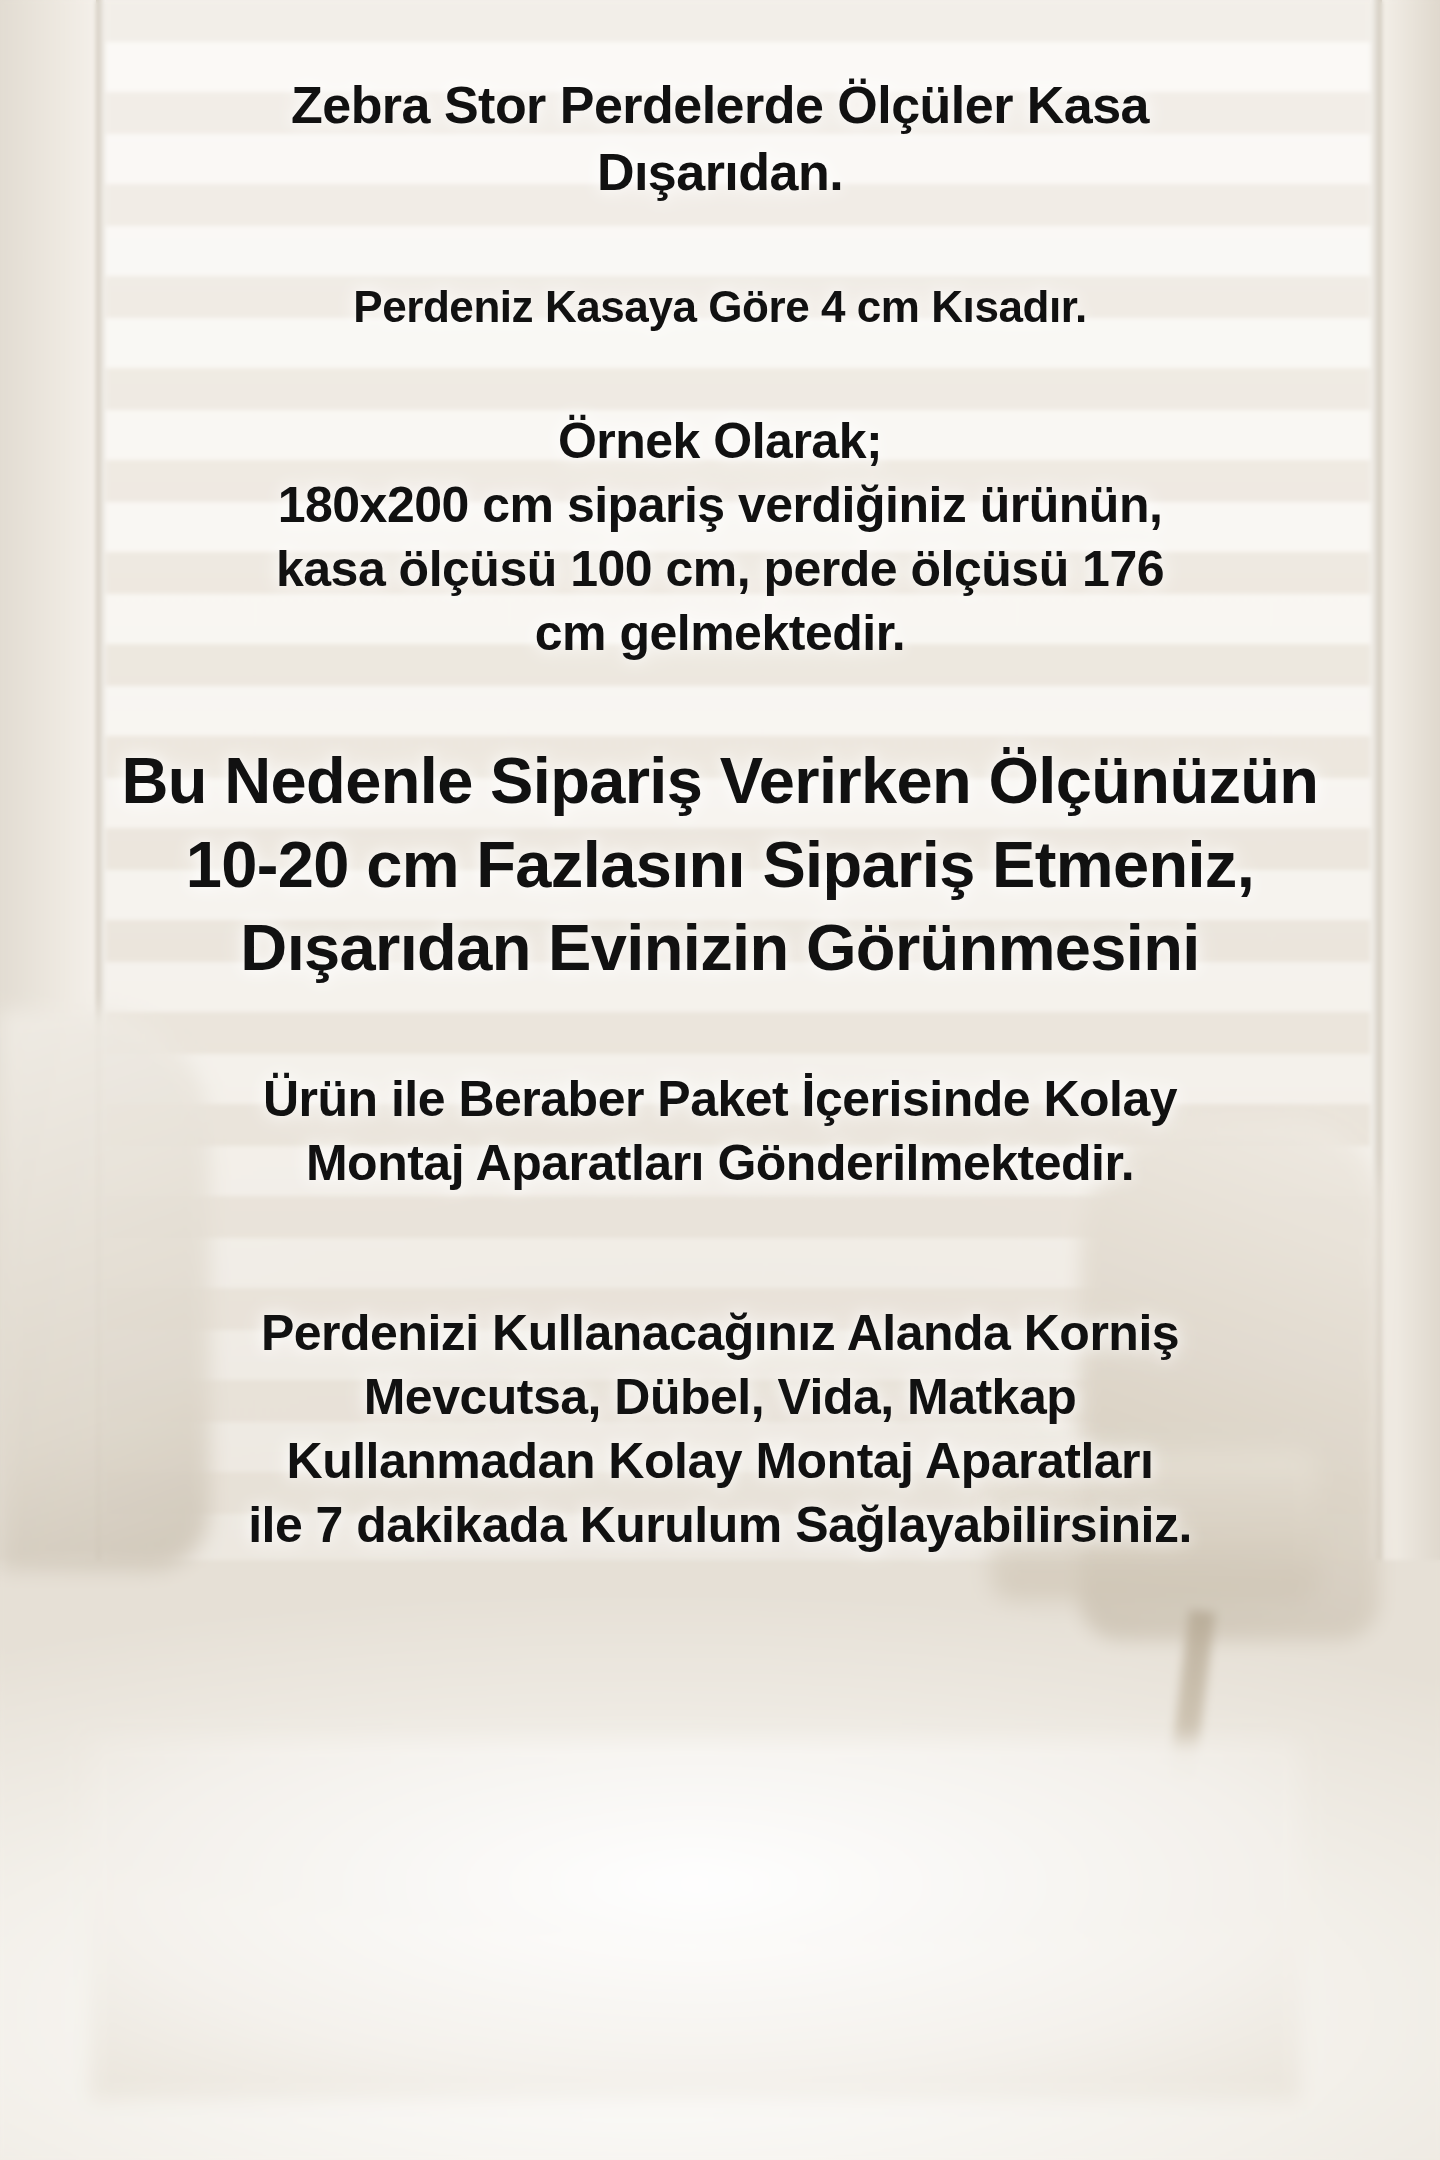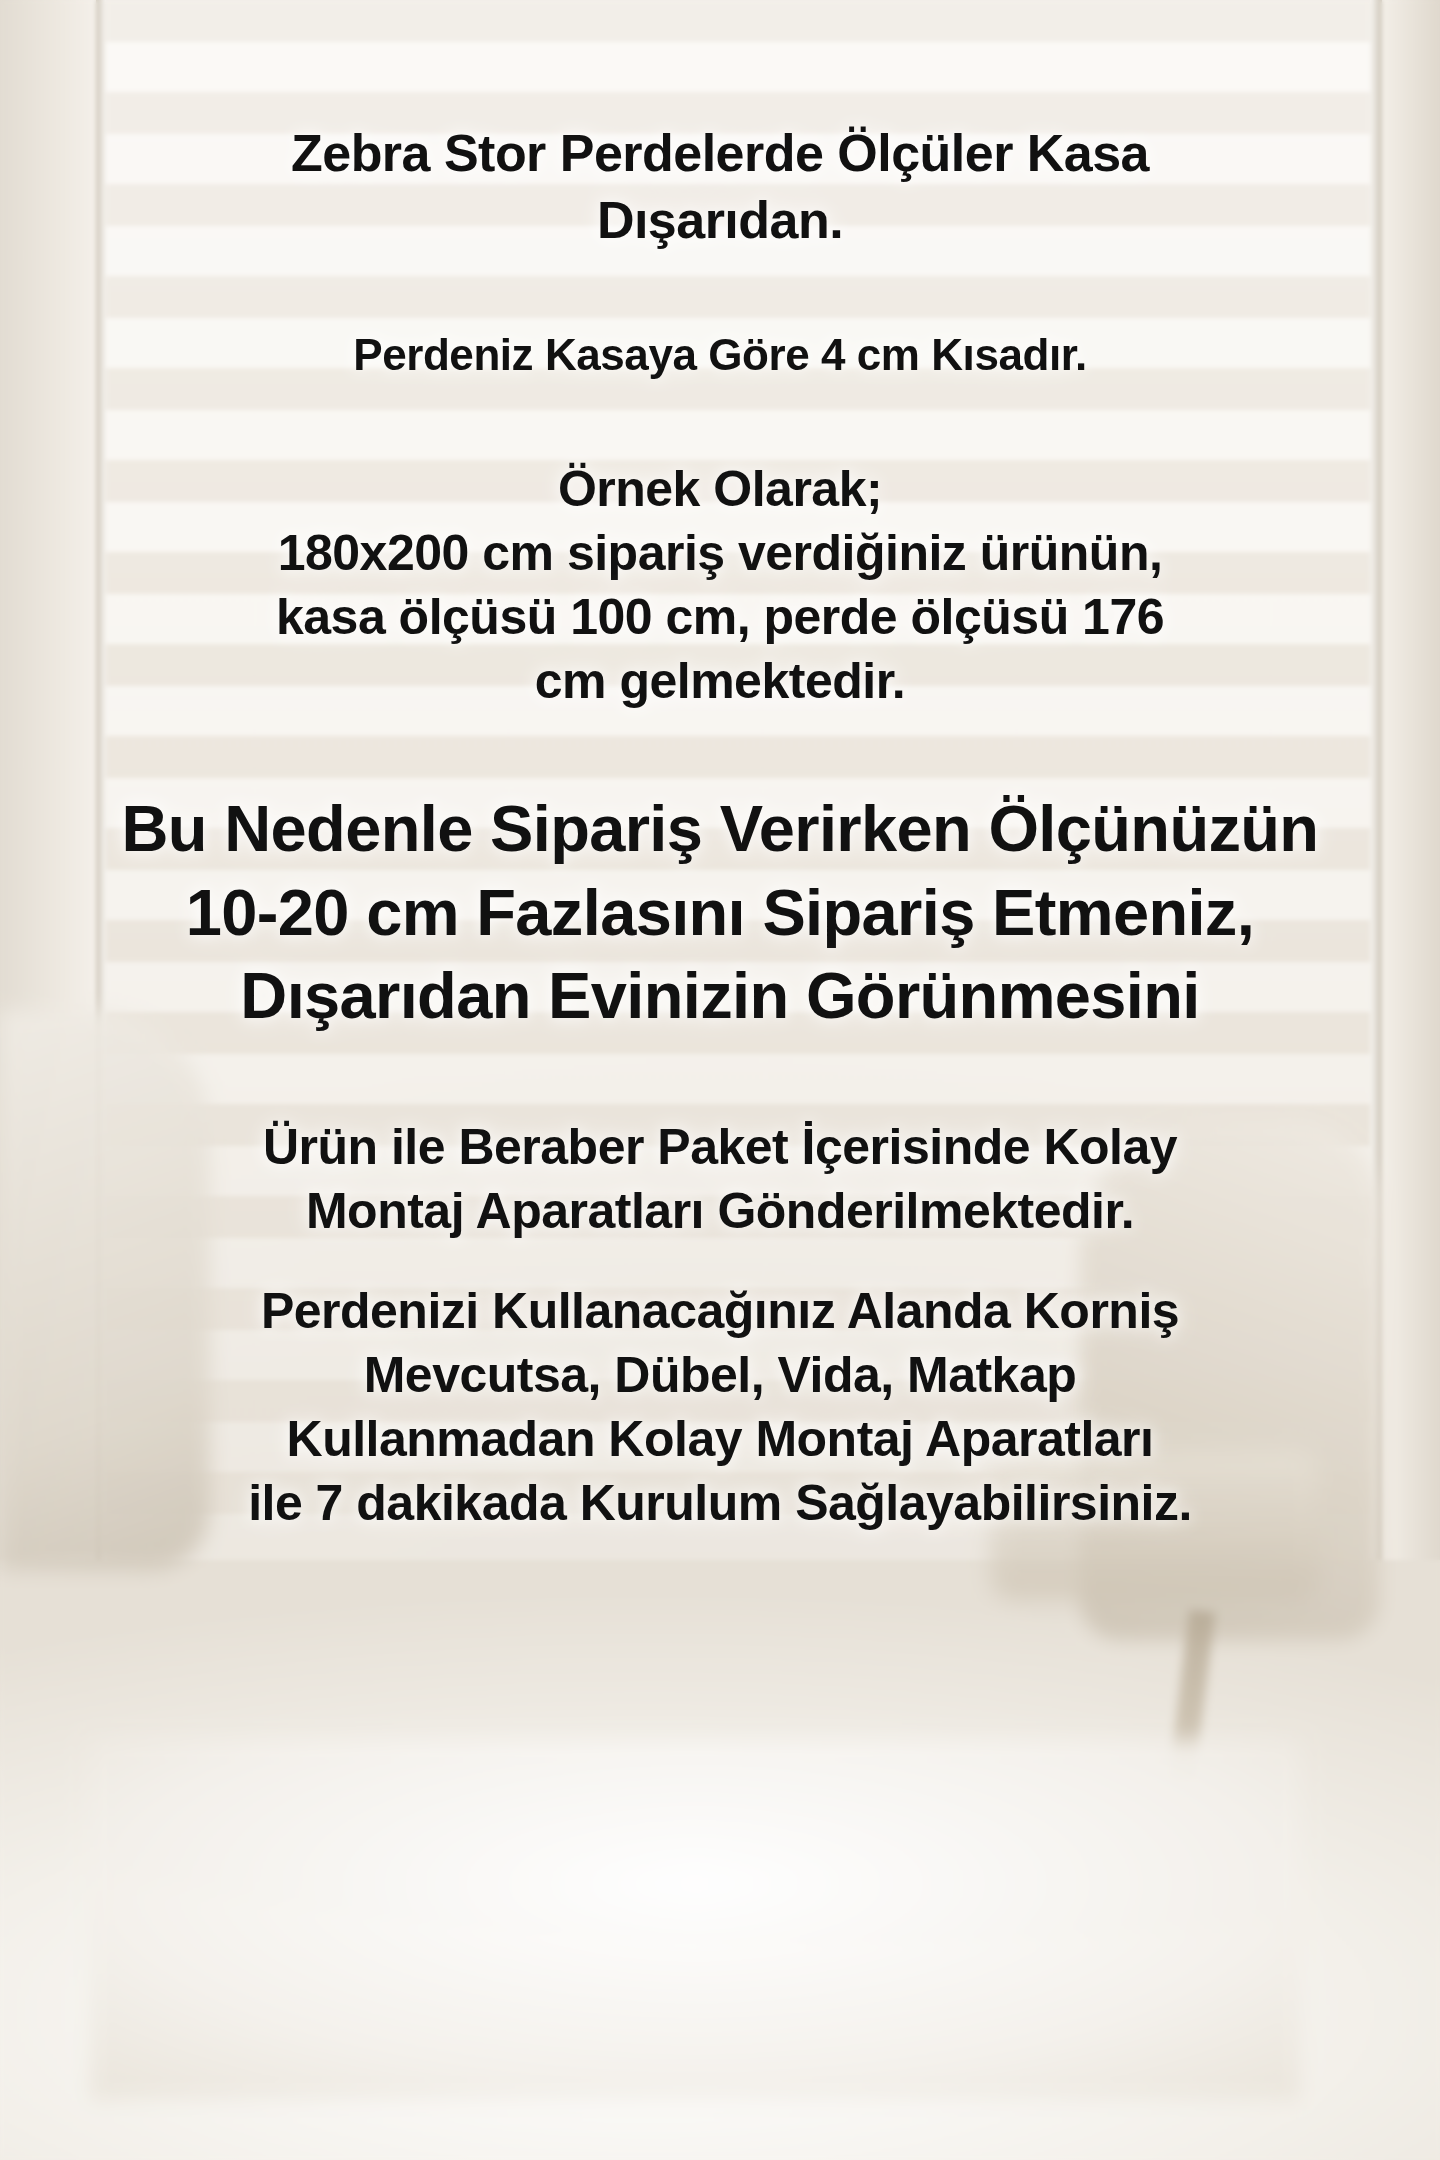--- a/index.html
+++ b/index.html
@@ -149,42 +149,42 @@
   .photo-blur {
     position: absolute;
     inset: 0;
     backdrop-filter: blur(2px);
   }
 
   
   .content {
     position: absolute;
     inset: 0;
-    padding: 120px 60px 60px 60px;
+    padding: 72px 60px 60px 60px;
     box-sizing: border-box;
     display: flex;
     flex-direction: column;
     align-items: center;
   }
 
   .block {
     width: 100%;
     text-align: center;
     color: #111111;
     font-weight: 700;
     letter-spacing: -0.01em;
     line-height: 1.28;
     text-shadow: 0 0 14px rgba(255,255,255,0.85), 0 0 30px rgba(255,255,255,0.7);
   }
 
   .b1 { font-size: 52px; margin-bottom: 74px; }
   .b2 { font-size: 44px; margin-bottom: 74px; }
   .b3 { font-size: 50px; margin-bottom: 74px; }
   .b4 { font-size: 65px; margin-bottom: 78px; }
-  .b5 { font-size: 50px; margin-bottom: 36px; }
+  .b5 { font-size: 50px; margin-bottom: 106px; }
   .b6 { font-size: 50px; margin-bottom: 0; }
 
   .block .line { display: block; }
 </style>
 </head>
 <body>
 
 <div class="poster">
 
   <div class="bg">

